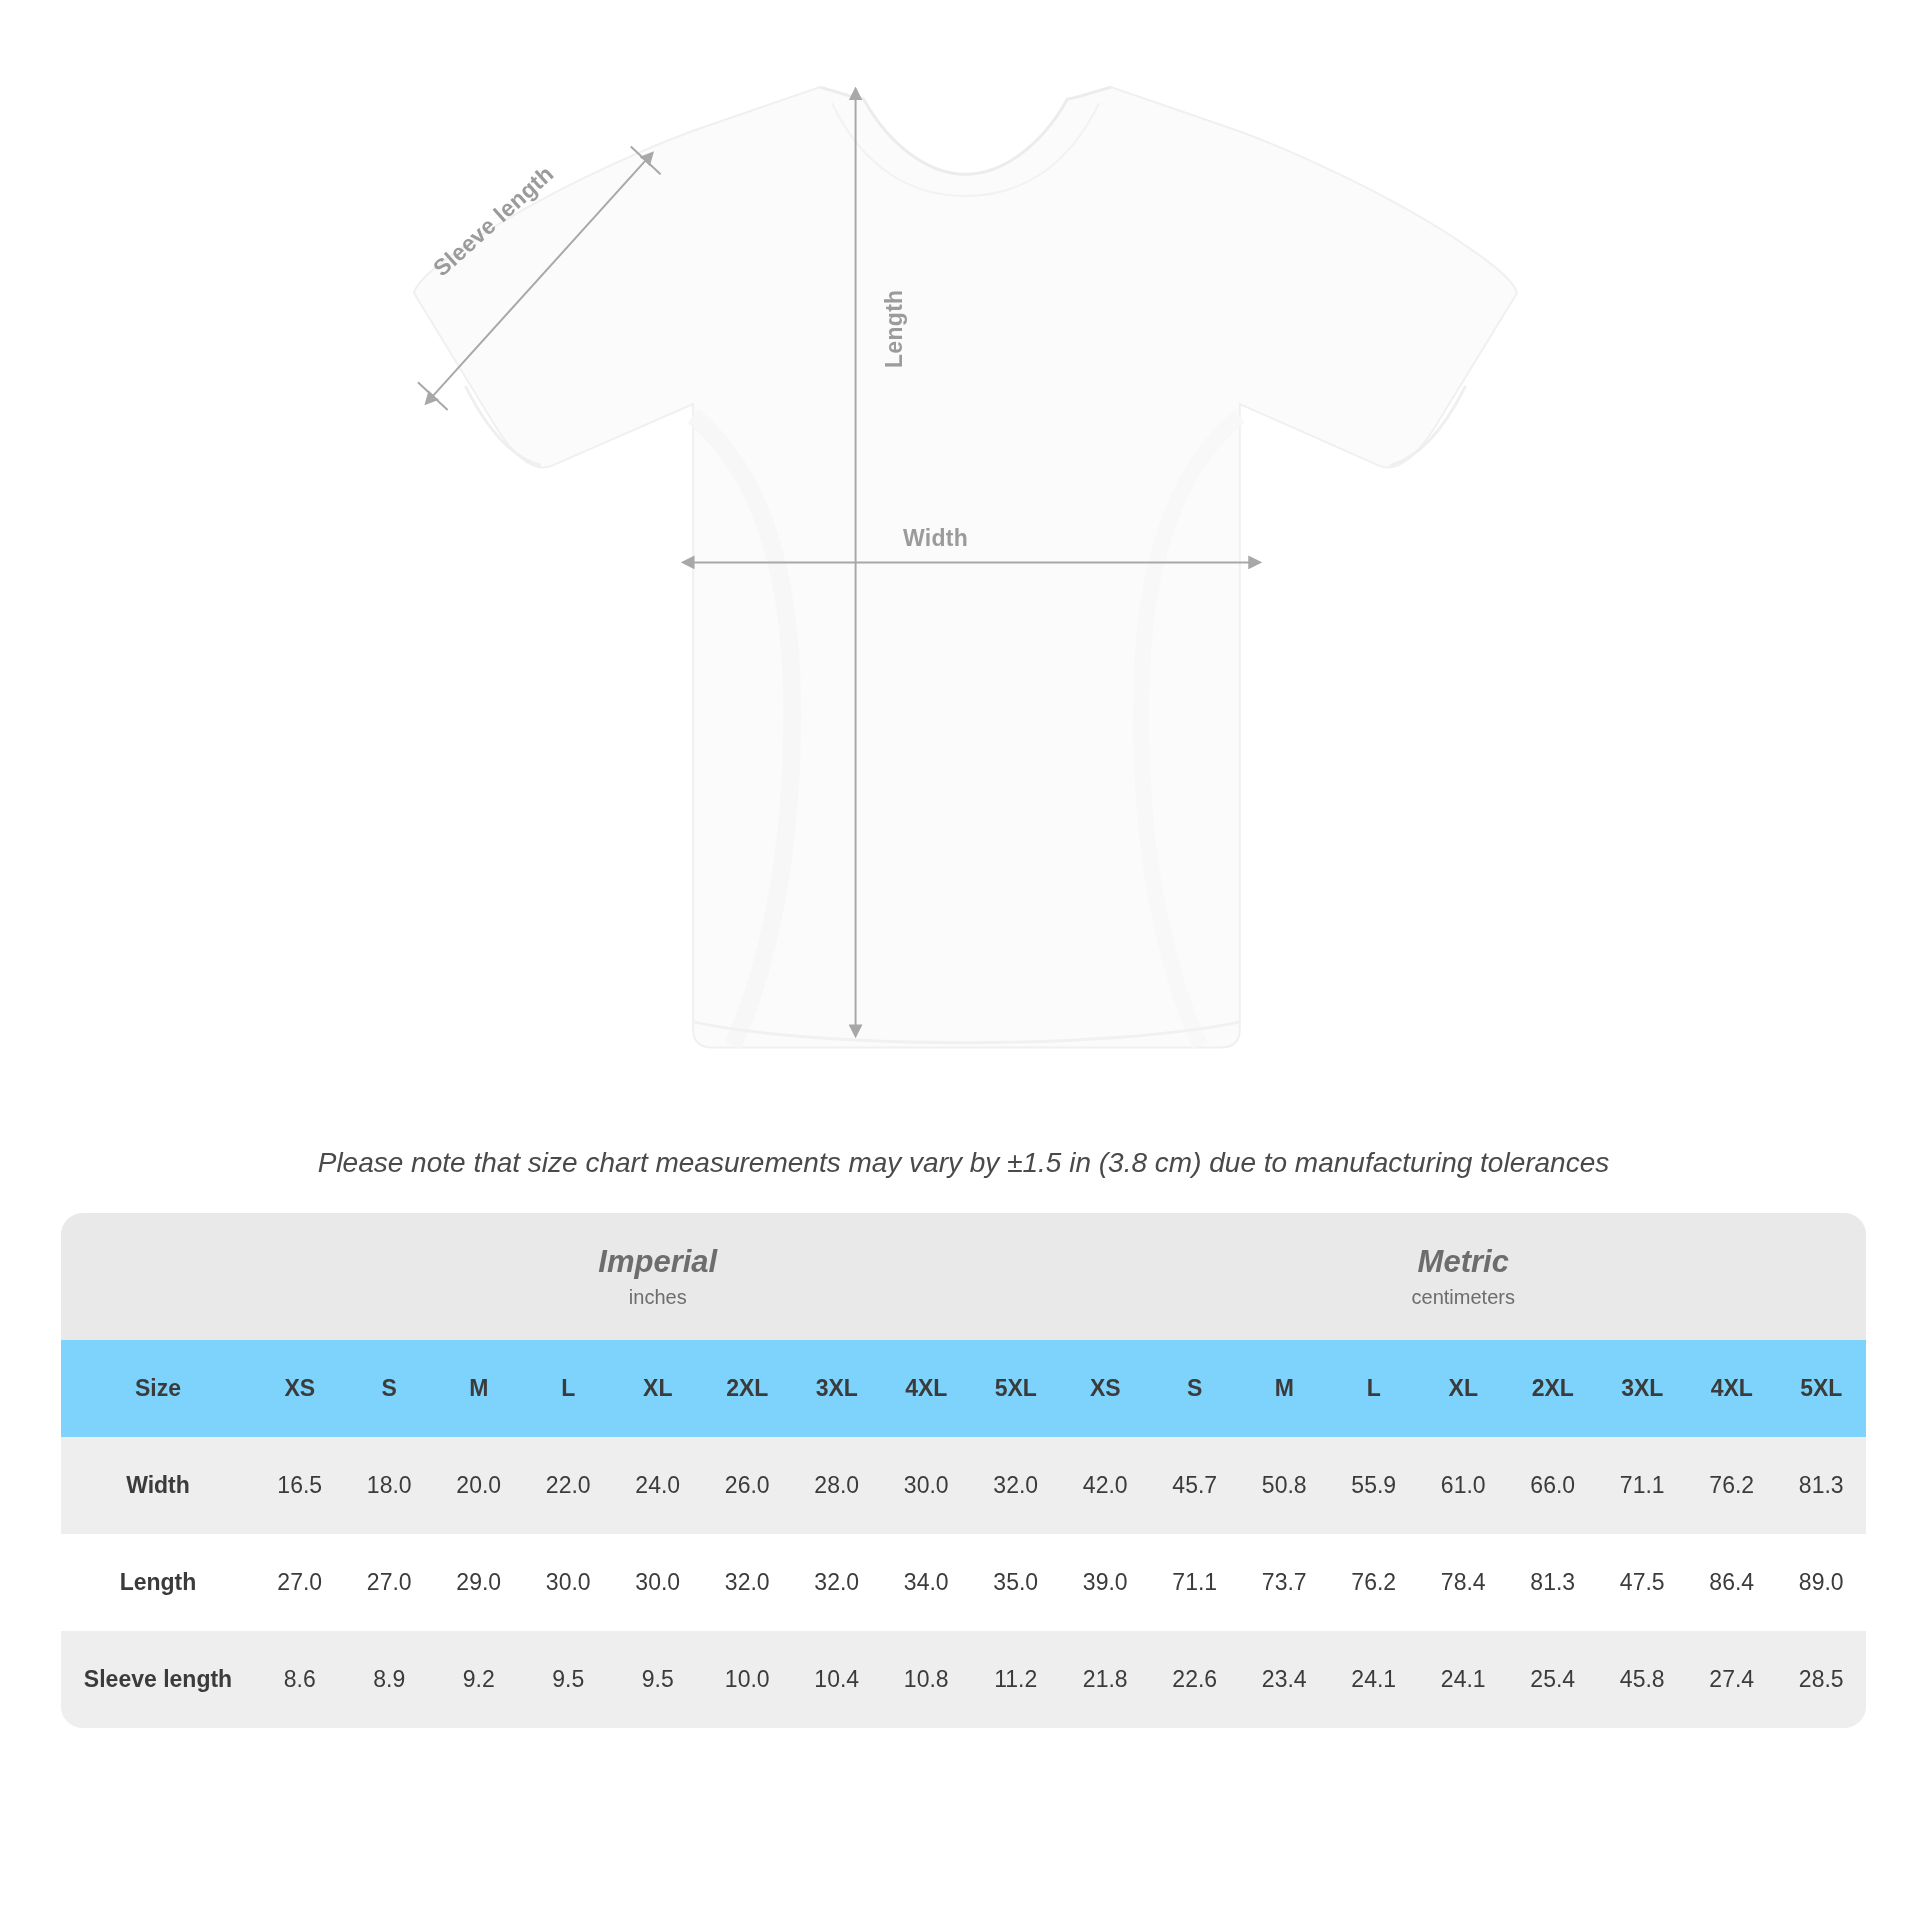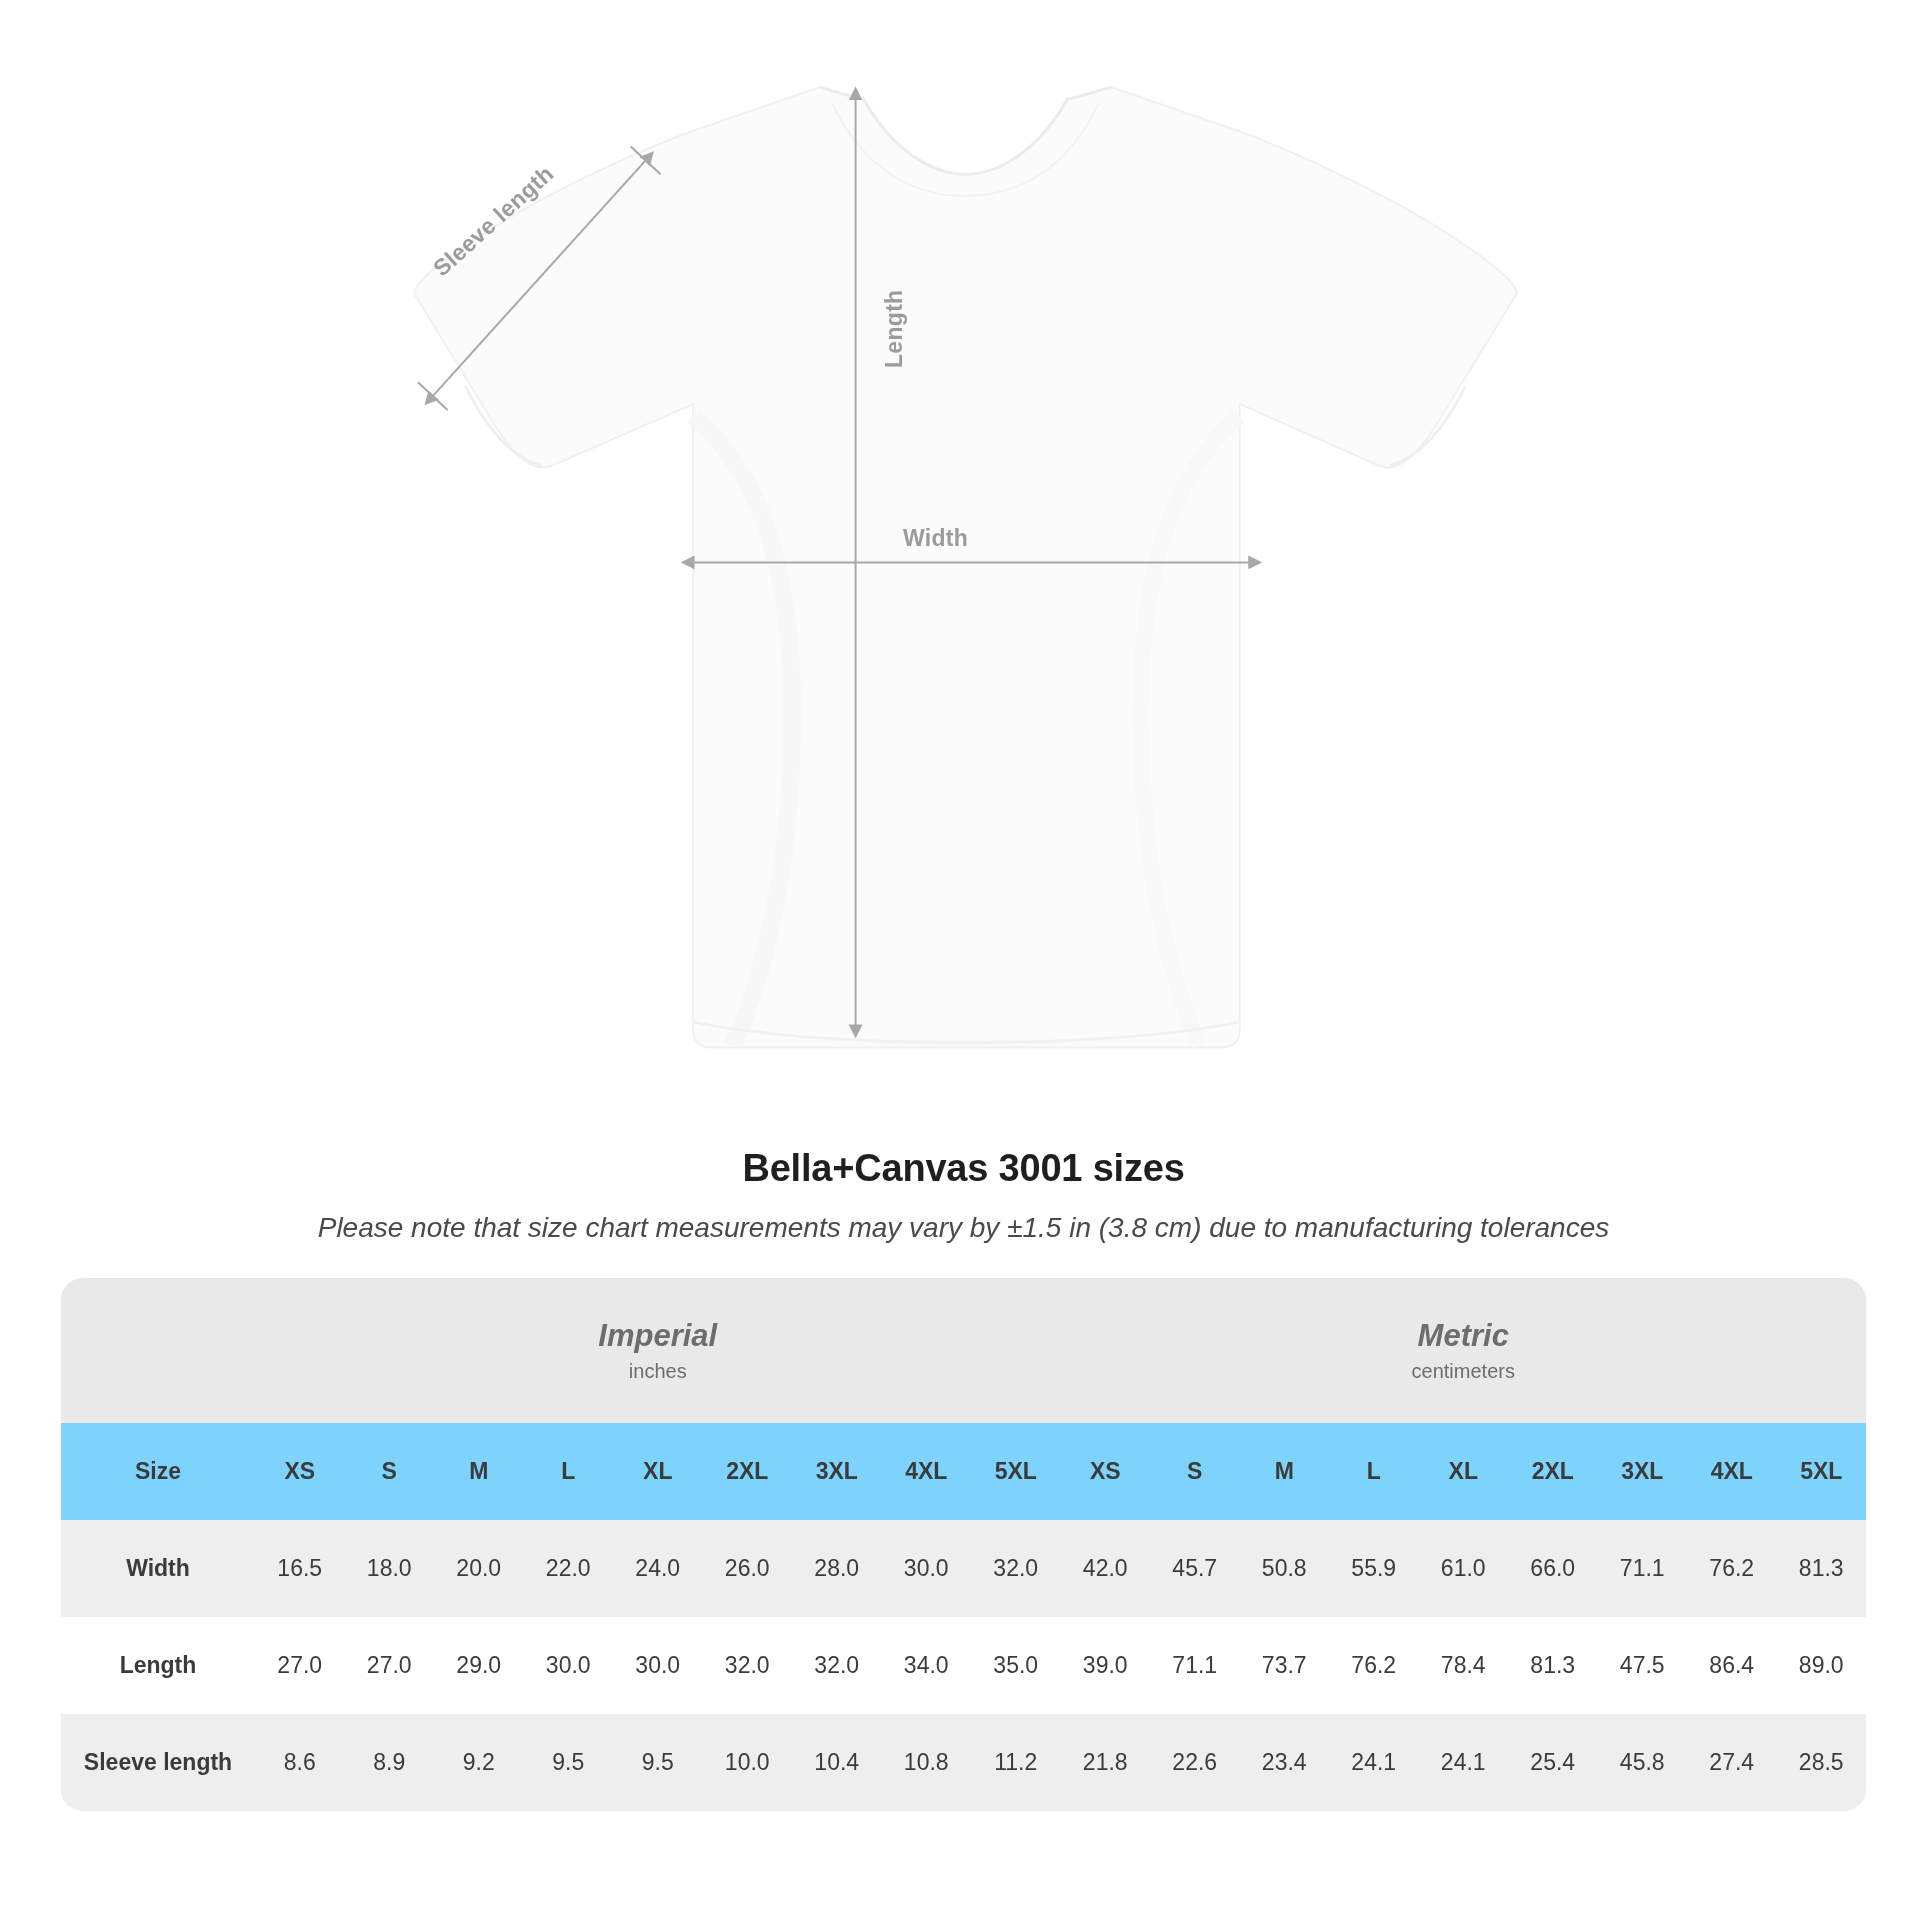--- a/index.html
+++ b/index.html
@@ -88,21 +88,21 @@
     table-layout: fixed;
   }
   table.size-table td, table.size-table th {
     text-align: center;
     vertical-align: middle;
     font-size: 23px;
     color: #3b3b3b;
     border: none;
   }
   .unit-head {
-    height: 145px;
+    height: 127px;
   }
   .unit-head td {
     background: #e9e9e9;
   }
   .unit-title {
     font-size: 31px;
     font-weight: bold;
     font-style: italic;
     color: #6d6d6d;
     line-height: 1.15;
@@ -198,21 +198,20 @@
 
       <line x1="700" y1="568" x2="1262" y2="568" stroke="#a8a8a8" stroke-width="2" marker-start="url(#arrowStart)" marker-end="url(#arrowEnd)"></line>
     </svg>
 
     <div class="dim-label label-sleeve">Sleeve length</div>
     <div class="dim-label label-length">Length</div>
     <div class="dim-label label-width">Width</div>
   </div>
 
   <div class="title-block">
-    <h1 class="chart-title">Bella+Canvas 3001 sizes</h1>
     <div class="chart-note">Please note that size chart measurements may vary by ±1.5 in (3.8 cm) due to manufacturing tolerances</div>
   </div>
 
   <div class="table-wrap">
     <table class="size-table">
       <colgroup>
         <col class="first-col">
       </colgroup>
       <tbody>
         <tr class="unit-head">

